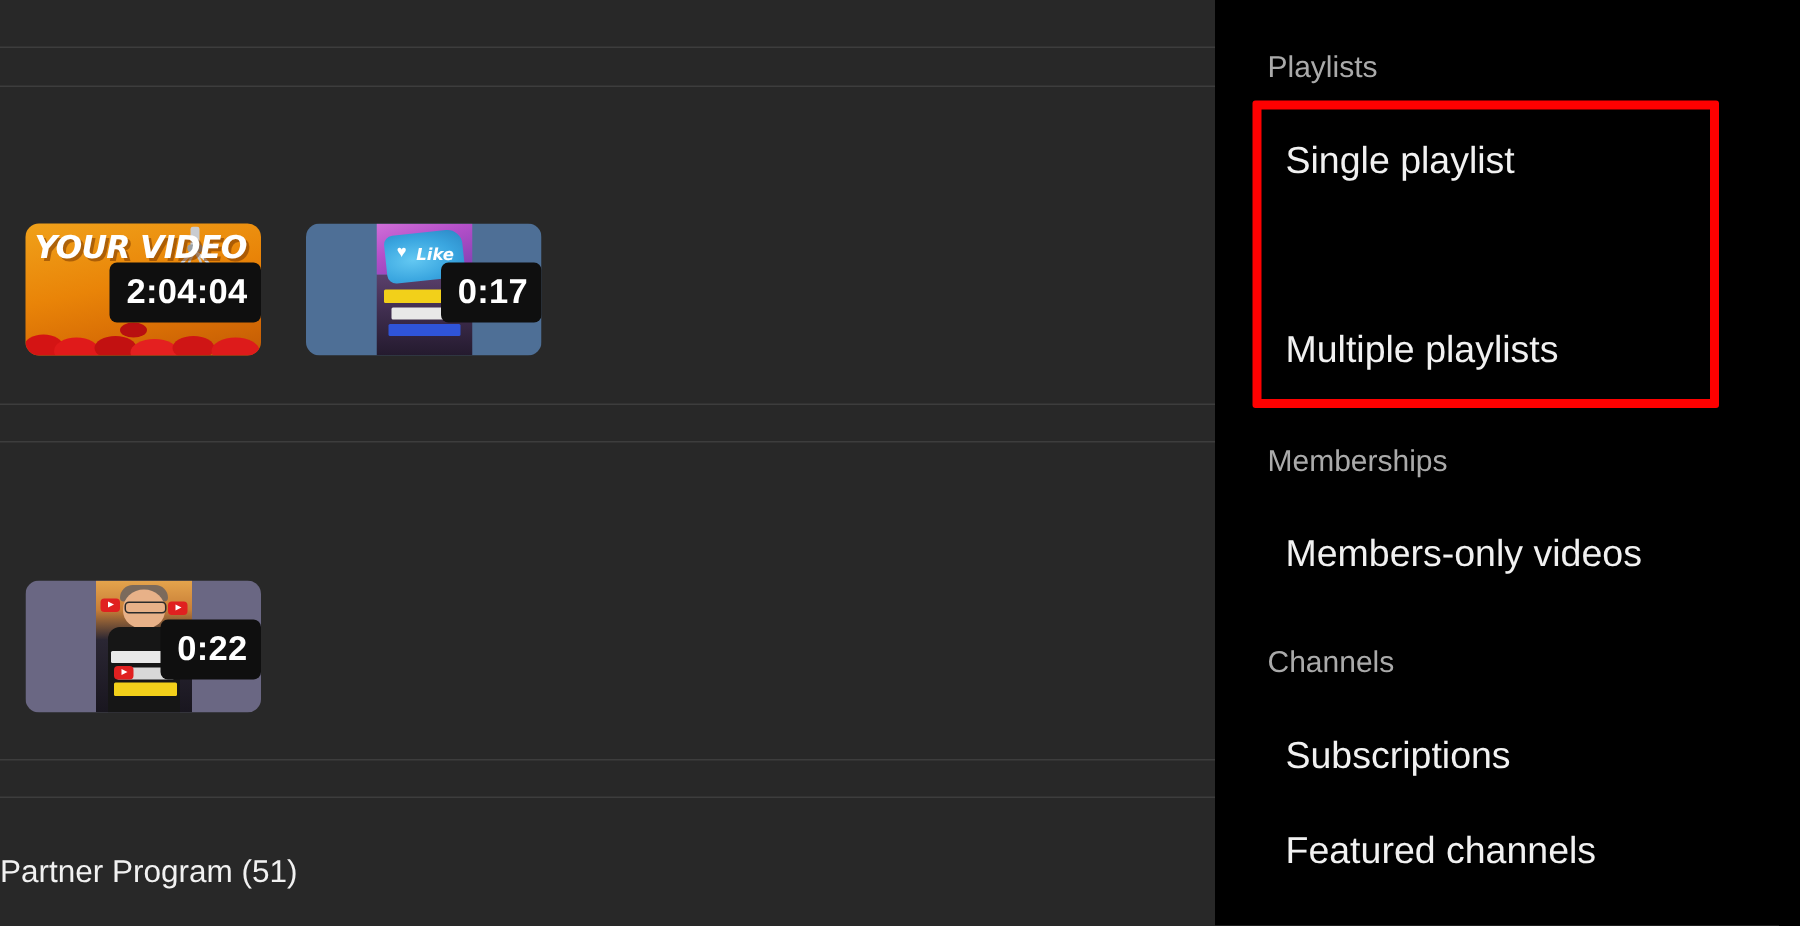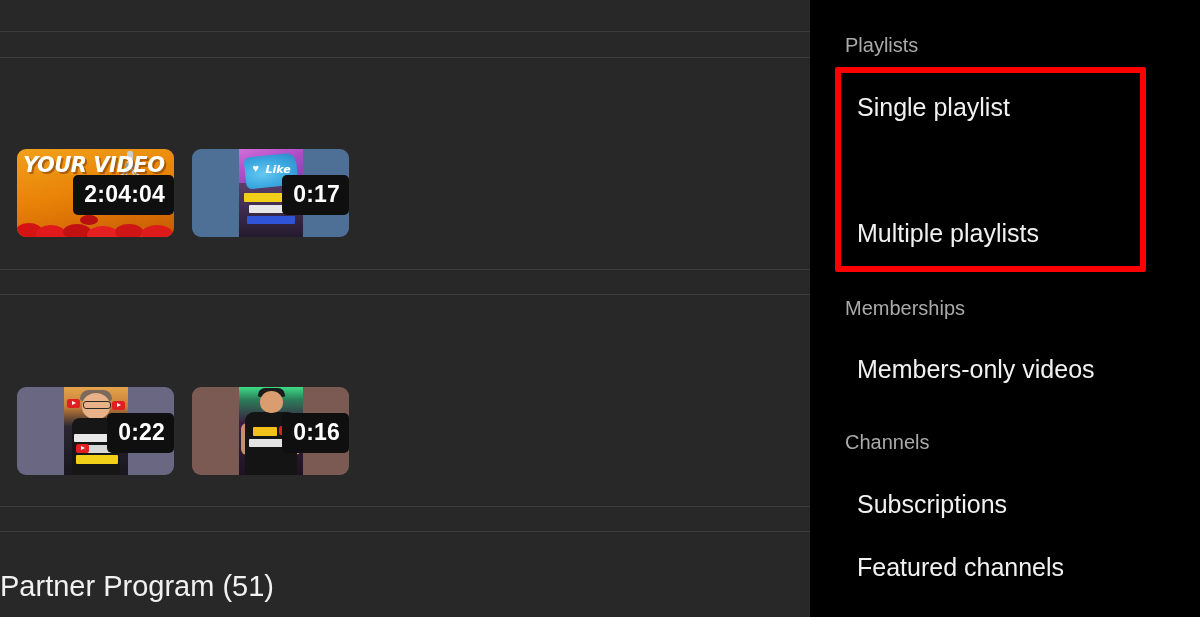--- a/index.html
+++ b/index.html
@@ -46,21 +46,21 @@
     left: 0;
     display: flex;
   }
 
   .thumb {
     position: relative;
     width: 157px;
     height: 88px;
     border-radius: 9px;
     overflow: hidden;
-    margin-right: 18px;
+    margin-right: 30px;
     flex: 0 0 auto;
   }
 
   
   .thumb-your-video {
     background: linear-gradient(168deg, #f0a11a 0%, #e98408 45%, #d96f05 72%, #c25a05 100%);
   }
   .yv-text {
     position: absolute;
     left: 6px;
@@ -205,21 +205,21 @@
     letter-spacing: 0.2px;
     white-space: nowrap;
   }
   .duration.long { bottom: 22px; }
 
   .bottom-label {
     position: absolute;
     left: 0;
     top: 570px;
     color: #f1f1f1;
-    font-size: 29px;
+    font-size: 21px;
     white-space: nowrap;
   }
 
   
   .sidebar {
     position: absolute;
     left: 810px;
     top: 0;
     width: 390px;
     height: 617px;
@@ -320,35 +320,20 @@
           <div class="t3-glasses"></div>
           <div class="t3-body"></div>
           <div class="cap-white" style="top:47px; left:10px; width:44px;"></div>
           <div class="cap-white" style="top:58px; left:14px; width:38px; background:#d8d8d8;"></div>
           <div class="cap-yellow" style="top:68px; left:12px; width:42px;"></div>
           <div class="play-badge" style="left:12px; top:57px;"></div>
         </div>
         <div class="duration">0:22</div>
       </div>
 
-      <div class="thumb">
-        <div class="thumb-strip-bg t4-bg"></div>
-        <div class="strip">
-          <div class="t4-photo"></div>
-          <div class="t4-arm-l"></div>
-          <div class="t4-arm-r"></div>
-          <div class="t4-body"></div>
-          <div class="t4-cap"></div>
-          <div class="t4-face"></div>
-          <div class="cap-yellow" style="top:40px; left:14px; width:24px; background:#f2c21a;"></div>
-          <div class="play-badge" style="left:40px; top:39px;"></div>
-          <div class="cap-white" style="top:52px; left:10px; width:44px; background:#e3e3e3;"></div>
-        </div>
-        <div class="duration">0:16</div>
-      </div>
     </div>
 
     <div class="bottom-label">Partner Program (51)</div>
   </div>
 
   <div class="sidebar">
 
     <div class="section-header" style="top:34px">Playlists</div>
 
     <div class="menu-item" style="top:93px">Single playlist</div>

